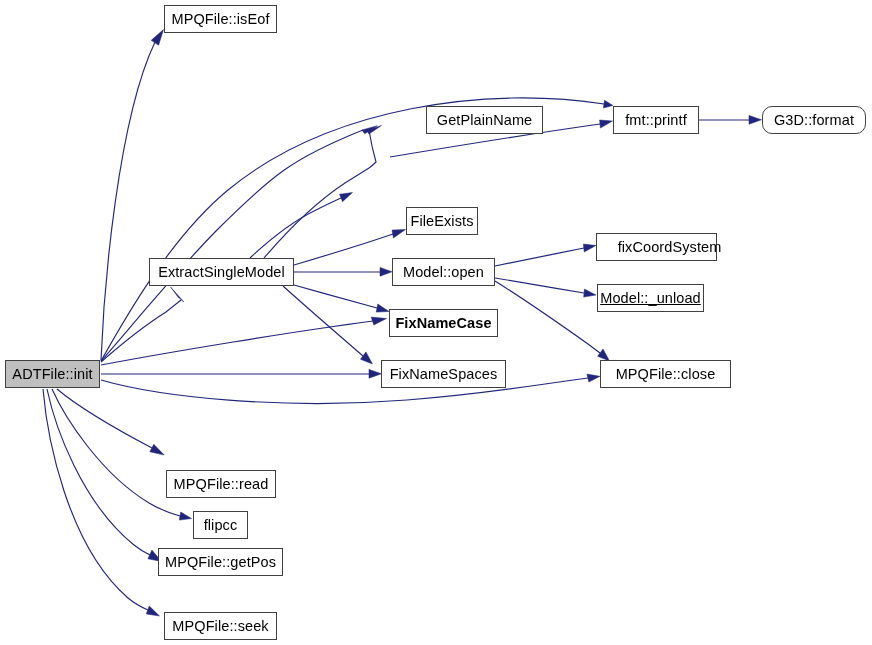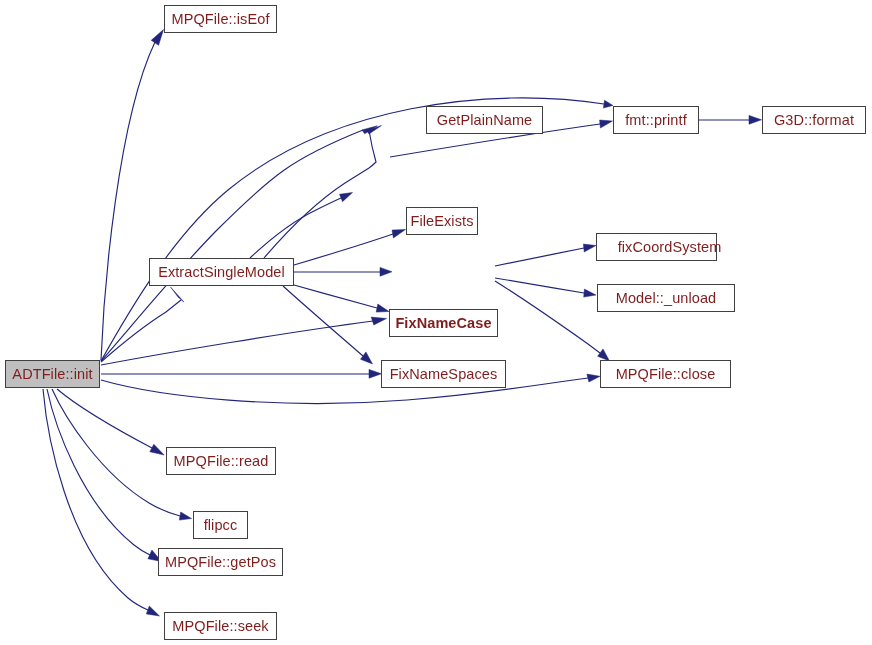--- a/index.html
+++ b/index.html
@@ -42,21 +42,21 @@
     align-items: center;
     justify-content: center;
     white-space: nowrap;
   }
   .node-box.is-current {
     background: #bfbfbf;
     border-color: #404040;
   }
   .node-label {
     font-size: 14.5px;
-    color: #7f1d1d;
+    color: #000000;
     line-height: 1;
     letter-spacing: 0.1px;
     padding: 0 6px;
   }
 </style>
 </head>
 <body>
 
 <div id="graph-root">
 
@@ -188,50 +188,53 @@
 
 
   <div class="node-box" style="left:406px;top:207px;width:72px;height:28px;">
     <span class="node-label">FileExists</span>
   </div>
 
   <div class="node-box" style="left:149px;top:258px;width:145px;height:28px;">
     <span class="node-label">ExtractSingleModel</span>
   </div>
 
+  <div class="node-box" style="left:392px;top:258px;width:103px;height:28px;">
+    <span class="node-label">Model::open</span>
+  </div>
 
   <div class="node-box" style="left:389px;top:309px;width:109px;height:28px;font-weight:bold;">
     <span class="node-label">FixNameCase</span>
   </div>
 
   <div class="node-box" style="left:381px;top:360px;width:125px;height:28px;">
     <span class="node-label">FixNameSpaces</span>
   </div>
 
   <div class="node-box" style="left:613px;top:106px;width:86px;height:28px;">
     <span class="node-label">fmt::printf</span>
   </div>
 
-  <div class="node-box" style="left:762px;top:106px;width:104px;height:28px;">
+  <div class="node-box" style="left:762px;top:106px;width:104px;height:28px;border-radius:10px;">
     <span class="node-label">G3D::format</span>
   </div>
 
   <div class="node-box" style="left:596px;top:233px;width:121px;height:28px;padding-left:26px;">
     <span class="node-label">fixCoordSystem</span>
   </div>
 
-  <div class="node-box" style="left:597px;top:284px;width:138px;height:28px;">
+  <div class="node-box" style="left:597px;top:284px;width:107px;height:28px;text-decoration:underline;">
     <span class="node-label">Model::_unload</span>
   </div>
 
   <div class="node-box" style="left:600px;top:360px;width:131px;height:28px;">
     <span class="node-label">MPQFile::close</span>
   </div>
 
-  <div class="node-box" style="left:166px;top:447px;width:110px;height:28px;">
+  <div class="node-box" style="left:166px;top:470px;width:110px;height:28px;">
     <span class="node-label">MPQFile::read</span>
   </div>
 
   <div class="node-box" style="left:193px;top:511px;width:55px;height:28px;text-align:center;">
     <span class="node-label">flipcc</span>
   </div>
 
   <div class="node-box" style="left:158px;top:548px;width:125px;height:28px;">
     <span class="node-label">MPQFile::getPos</span>
   </div>

